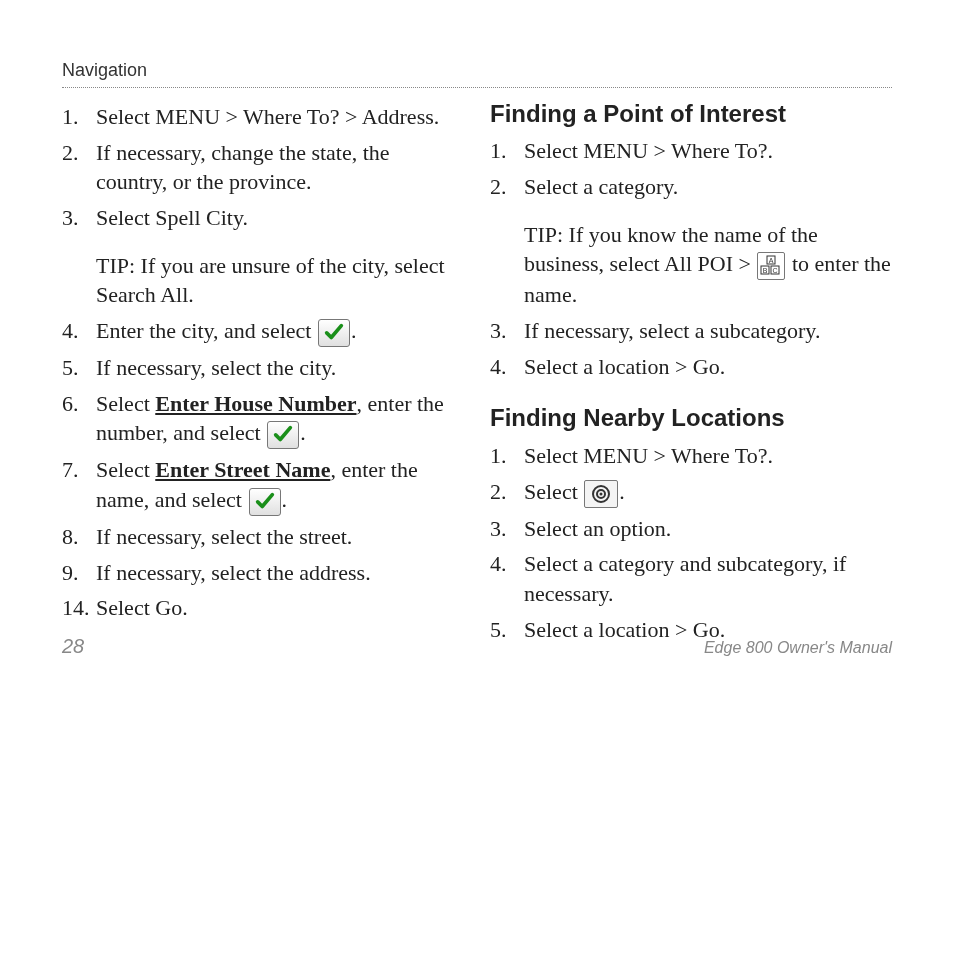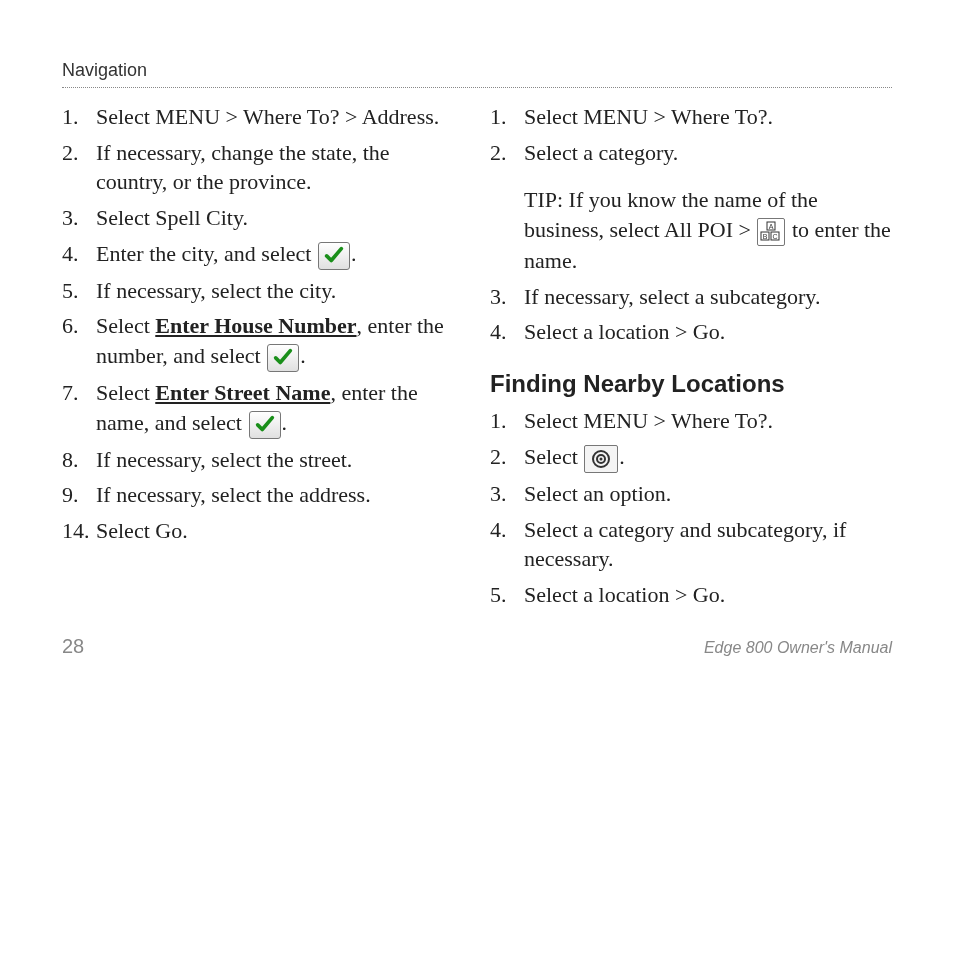--- a/index.html
+++ b/index.html
@@ -126,20 +126,21 @@
     left: 62px;
     right: 62px;
     bottom: 52px;
     display: flex;
     justify-content: space-between;
     align-items: baseline;
     color: #888;
     font-family: Arial, Helvetica, sans-serif;
   }
   .footer .page-num {
+    font-style: italic;
     font-size: 20px;
   }
   .footer .doc-title {
     font-style: italic;
     font-size: 16px;
   }
 </style>
 </head>
 <body>
 
@@ -157,20 +158,23 @@
           </span>
         </li>
         <li>
           <span class="num">2.</span>
           <span class="body">If necessary, change the state, the country, or the province.</span>
         </li>
         <li>
           <span class="num">3.</span>
           <span class="body">
             <span>Select </span><span class="b">Spell City</span><span>.</span>
+            <div class="tip">
+              <span class="b">TIP</span><span>: If you are unsure of the city, select </span><span class="b">Search All</span><span>.</span>
+            </div>
           </span>
         </li>
         <li>
           <span class="num">4.</span>
           <span class="body">
             <span>Enter the city, and select </span><span class="icon-check"><svg viewBox="0 0 24 24">
                   <path d="M4 13 L9 18 L20 5" fill="none" stroke="#1a8f1a" stroke-width="4" stroke-linecap="round" stroke-linejoin="round"></path>
                 </svg></span><span>.</span>
           </span>
         </li>
@@ -205,20 +209,21 @@
         <li>
           <span class="num">14.</span>
           <span class="body">
             <span>Select </span><span class="b">Go</span><span>.</span>
           </span>
         </li>
       </ol>
     </div>
 
     <div class="col">
+      <div class="section-title">Finding a Point of Interest</div>
       <ol class="steps">
         <li>
           <span class="num">1.</span>
           <span class="body">
             <span>Select </span><span class="b">MENU</span><span> &gt; </span><span class="b">Where To?</span><span>.</span>
           </span>
         </li>
         <li>
           <span class="num">2.</span>
           <span class="body">

